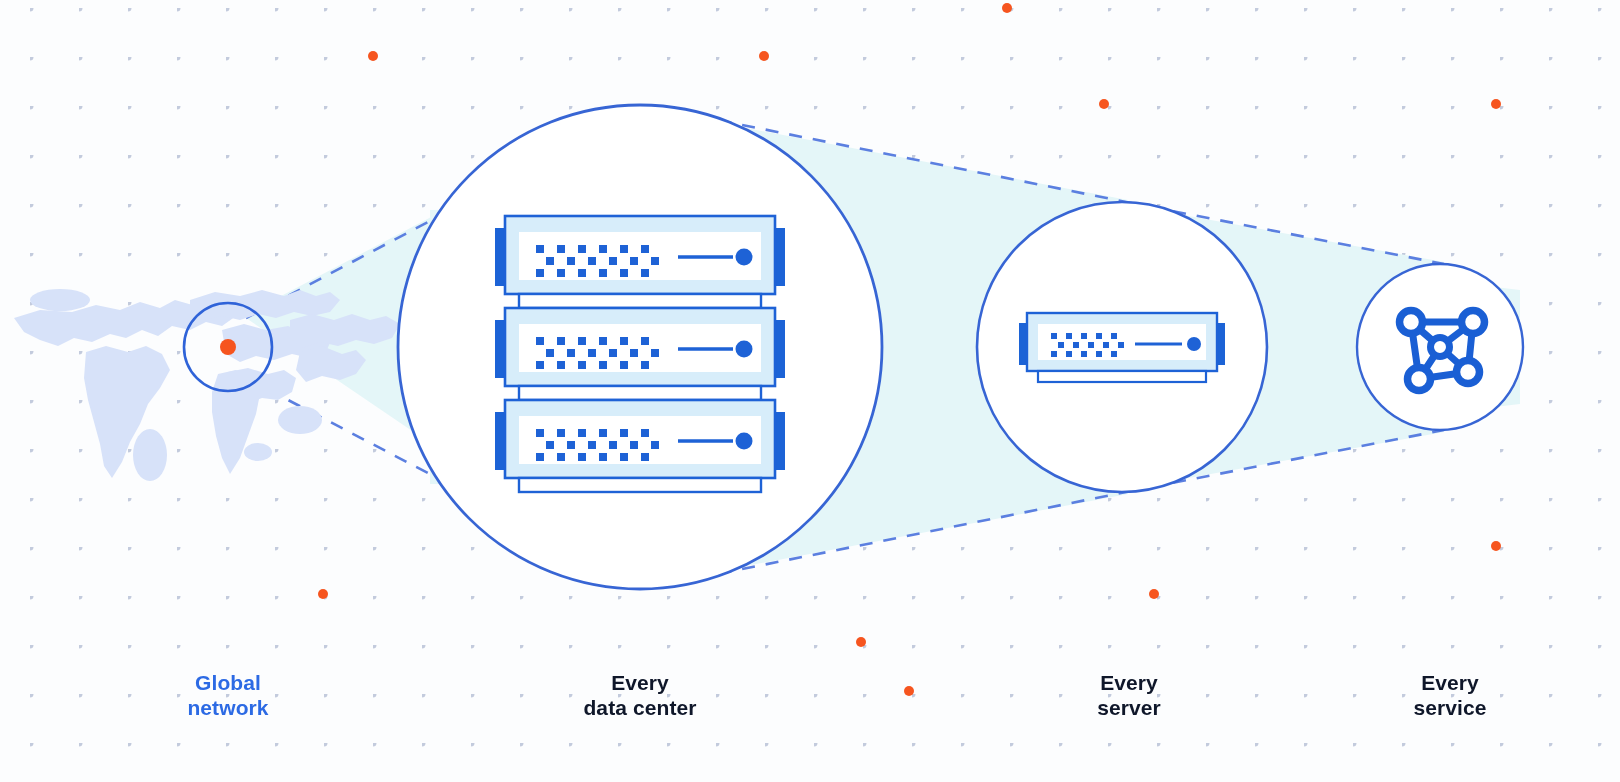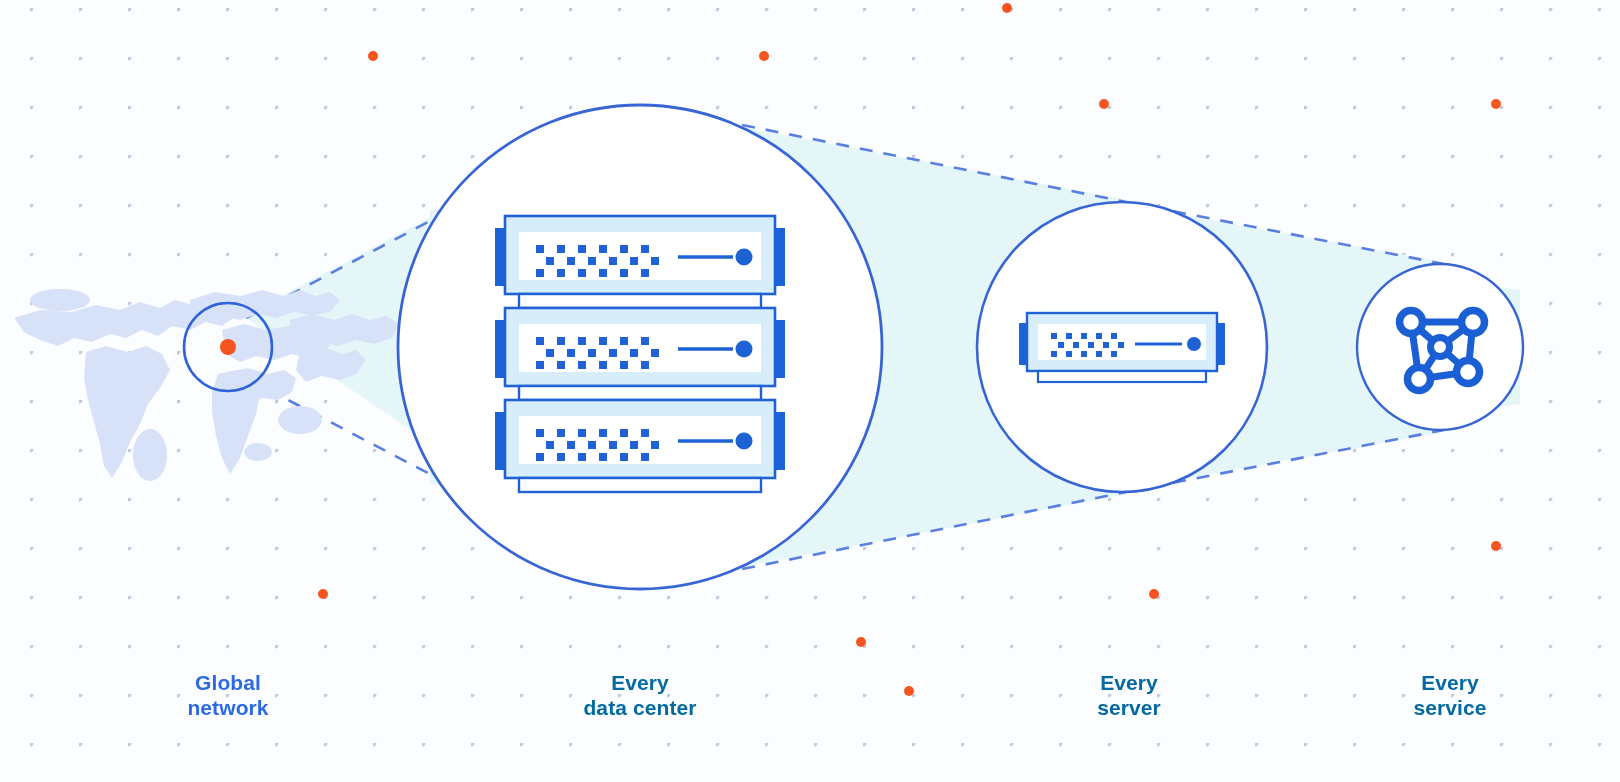--- a/index.html
+++ b/index.html
@@ -11,21 +11,21 @@
     position:relative;
   }
   #stage{position:absolute;inset:0;width:1596px;height:782px;}
   #stage svg{position:absolute;top:0;left:0;}
   .lbl{
     position:absolute;
     text-align:center;
     font-size:21px;
     line-height:25px;
     font-weight:700;
-    color:#0369a1;
+    color:#0f172a;
     letter-spacing:0.1px;
     white-space:pre-line;
   }
   .lbl.accent{color:#2c6ae4;}
 </style>
 </head>
 <body>
 
 <div id="stage">
 

